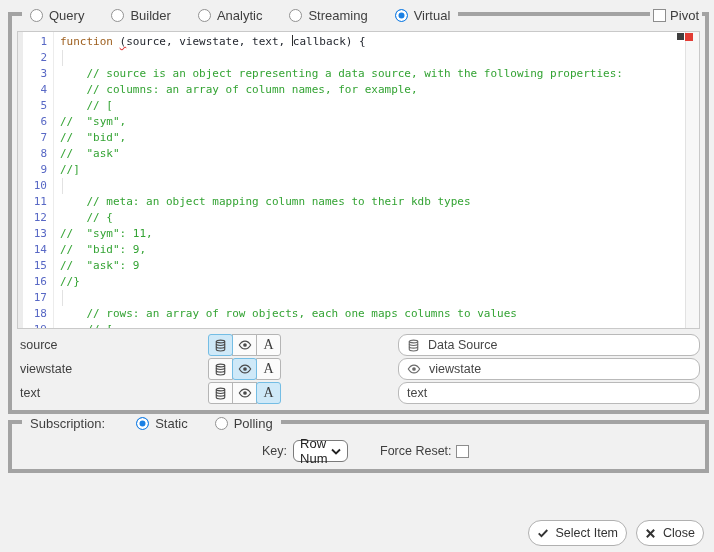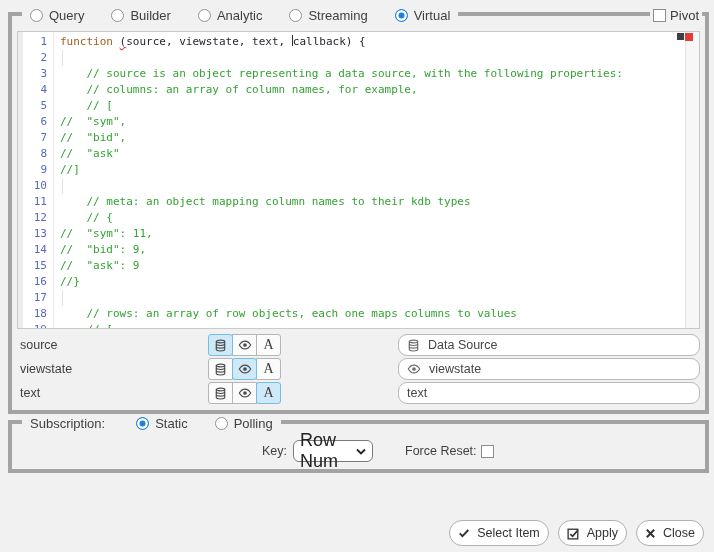--- a/index.html
+++ b/index.html
@@ -44,21 +44,21 @@
   .btn-group{display:flex;flex:0 0 auto;}
   .pbtn{width:25px;height:22px;box-sizing:border-box;border:1px solid #b5b5b5;background:#fbfbfb;display:flex;align-items:center;justify-content:center;margin-left:-1px;cursor:pointer;}
   .pbtn:first-child{margin-left:0;border-radius:3px 0 0 3px;}
   .pbtn:last-child{border-radius:0 3px 3px 0;}
   .pbtn.active{background:#cfe9f8;border-color:#74bde4;position:relative;z-index:1;border-radius:3px;}
   .letterA{font-family:"Liberation Serif",serif;font-size:14px;color:#3a3a3a;line-height:1;}
   .pinput{flex:1;height:22px;box-sizing:border-box;margin-left:89px;border:1px solid #b9b9b9;border-radius:9px;background:#fff;display:flex;align-items:center;gap:8px;padding:0 8px;font-size:12.5px;color:#464646;}
 
   
   .sub-content{position:absolute;left:250px;top:16px;display:flex;align-items:center;font-size:12.5px;color:#3f3f3f;}
-  .keyselect{width:80px;height:22px;box-sizing:border-box;margin-left:6px;border:1px solid #7a7a7a;border-radius:6px;background:#fff;display:flex;align-items:center;justify-content:space-between;padding:0 6px;font-size:18px;color:#222;cursor:pointer;}
+  .keyselect{width:55px;height:22px;box-sizing:border-box;margin-left:6px;border:1px solid #7a7a7a;border-radius:6px;background:#fff;display:flex;align-items:center;justify-content:space-between;padding:0 6px;font-size:13px;color:#222;cursor:pointer;}
   .fr-label{margin-left:32px;}
   .fr-box{margin-left:4px;}
 
   
   .footer{position:absolute;right:10px;top:520px;display:flex;gap:9px;}
   .fbtn{height:26px;padding:0 8px;background:#fff;border:1px solid #b0b0b0;border-radius:13px;display:flex;align-items:center;gap:7px;font-size:12.5px;color:#333;cursor:pointer;}
   .icn{display:flex;align-items:center;}
 </style>
 </head>
 <body>
@@ -272,29 +272,20 @@
       <button class="fbtn">
         <span class="icn">
           <svg viewBox="0 0 14 14" width="12" height="12">
             <path d="M2 7.5l3.2 3.2L12 3.5" fill="none" stroke="#333" stroke-width="2.2"></path>
           </svg>
         </span>
         <span>Select Item</span>
       </button>
       <button class="fbtn">
         <span class="icn">
-          <svg viewBox="0 0 14 14" width="13" height="13">
-            <rect x="1.2" y="2.4" width="10.4" height="10.4" fill="none" stroke="#333" stroke-width="1.4"></rect>
-            <path d="M3.6 7.6l2.4 2.4 5.8-6.6" fill="none" stroke="#333" stroke-width="1.8"></path>
-          </svg>
-        </span>
-        <span>Apply</span>
-      </button>
-      <button class="fbtn">
-        <span class="icn">
           <svg viewBox="0 0 12 12" width="11" height="11">
             <path d="M2 2l8 8M10 2l-8 8" stroke="#333" stroke-width="2.2"></path>
           </svg>
         </span>
         <span>Close</span>
       </button>
     </div>
 </div>
 
 </body></html>

